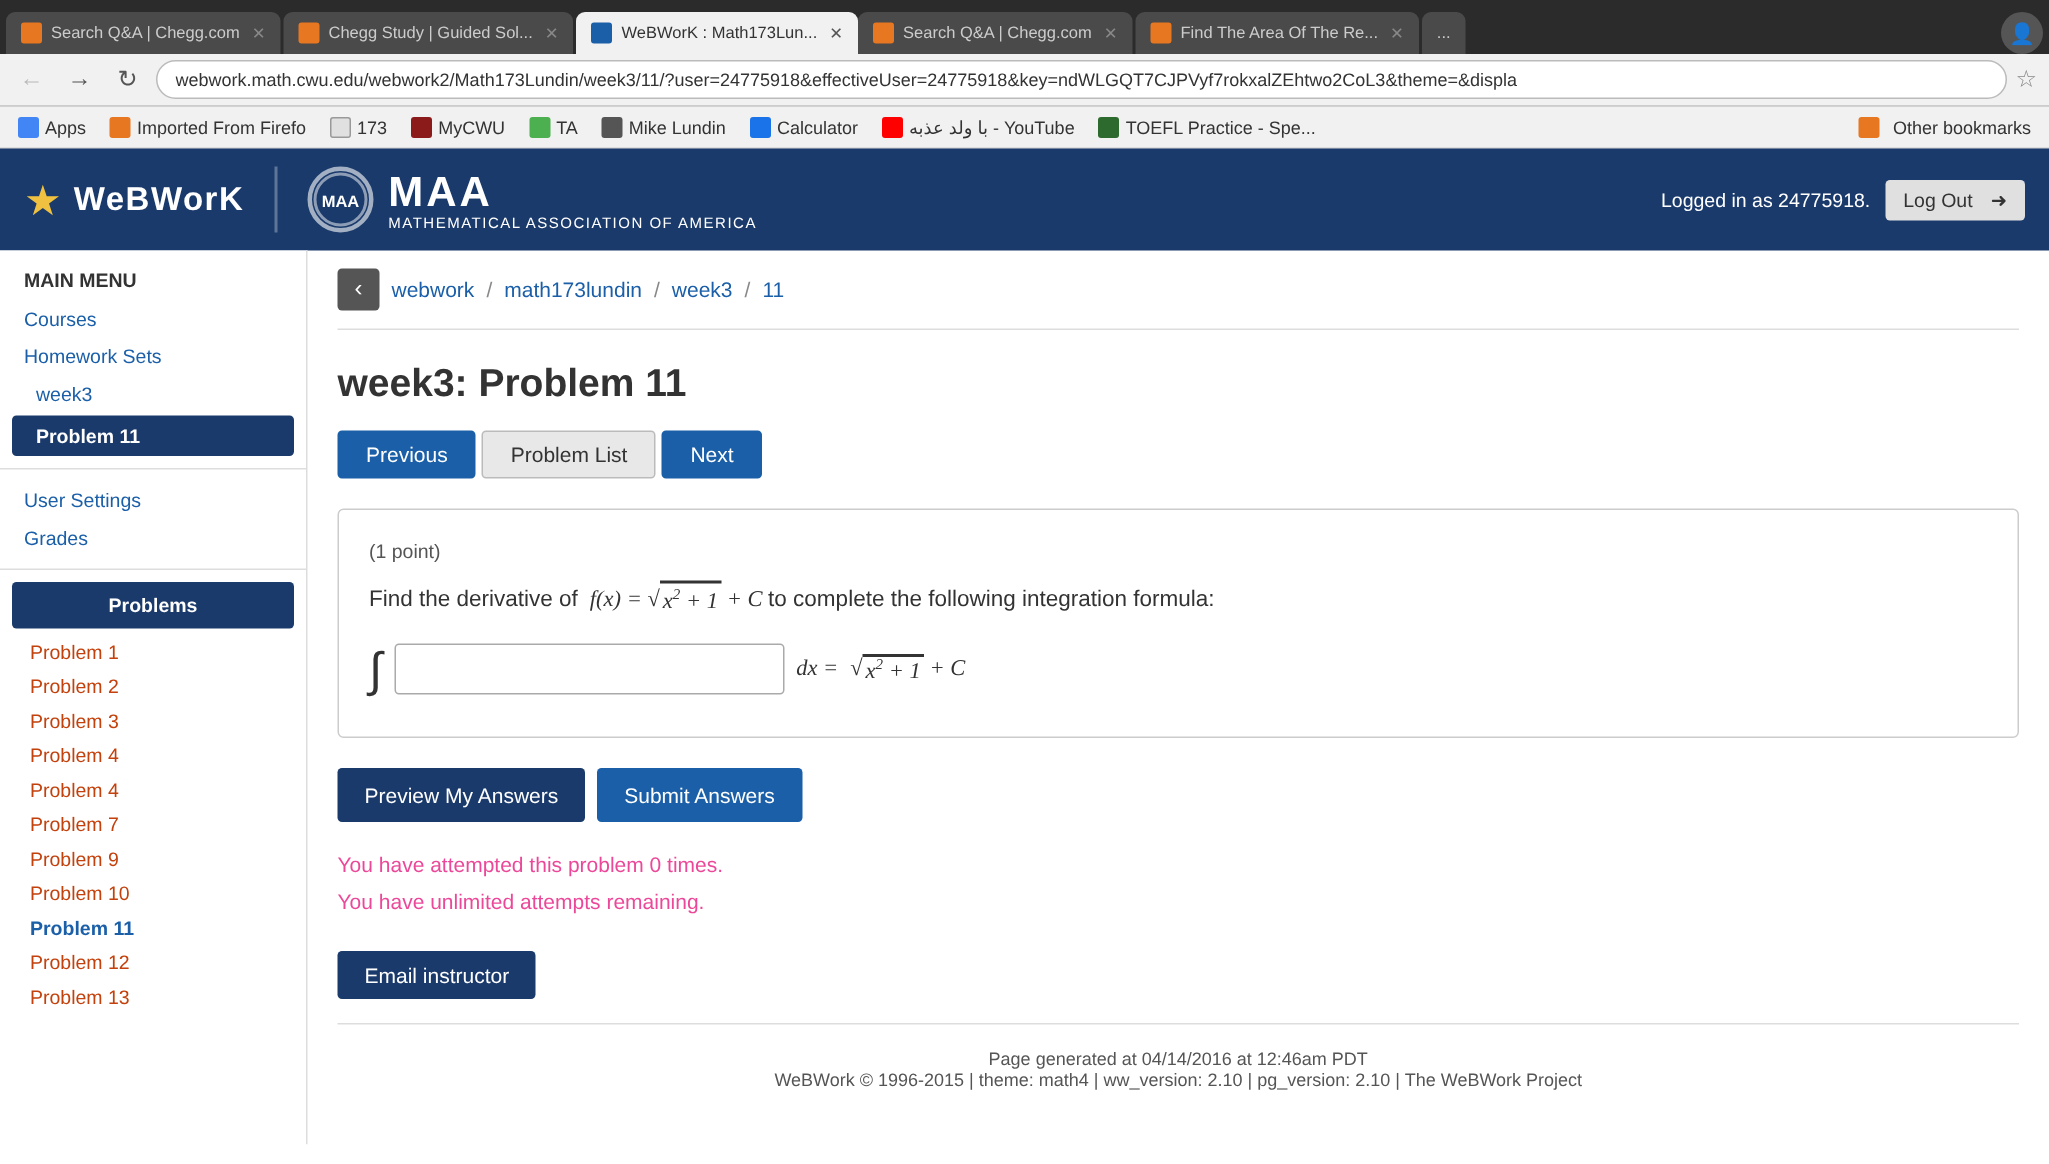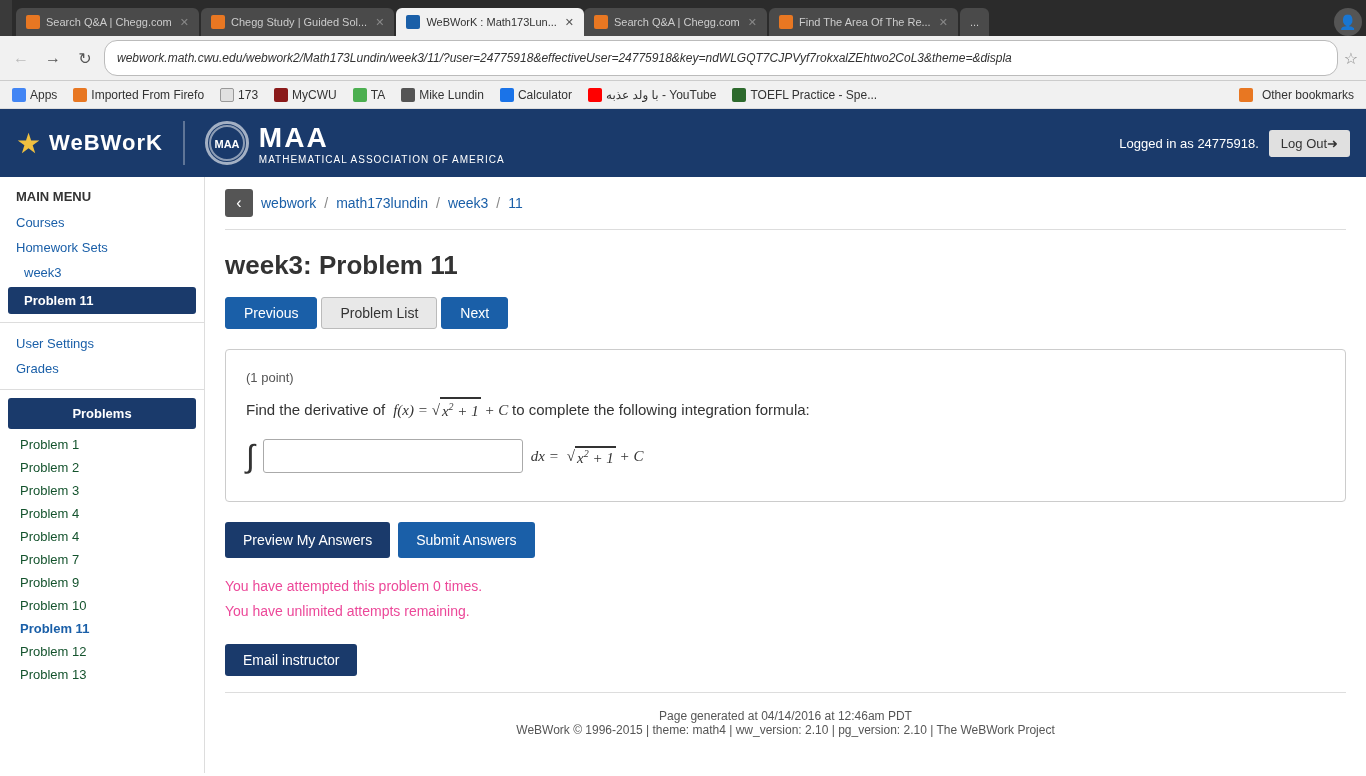--- a/index.html
+++ b/index.html
@@ -1,63 +1,63 @@
 <!DOCTYPE html>
 <html><head>
   <meta charset="utf-8">
   <style>
     * { box-sizing: border-box; margin: 0; padding: 0; }
     body { font-family: Arial, sans-serif; font-size: 14px; background: #fff; }
 
     
     .browser-chrome { background: #3a3a3a; }
-    .tab-bar { display: flex; align-items: flex-end; height: 36px; background: #2b2b2b; padding: 0 4px; margin-left: 12px; }
+    .tab-bar { display: flex; align-items: flex-end; height: 36px; background: #2b2b2b; padding: 0 4px; }
     .tab { display: flex; align-items: center; height: 28px; padding: 0 10px; font-size: 12px; border-radius: 6px 6px 0 0; max-width: 200px; overflow: hidden; white-space: nowrap; cursor: pointer; }
     .tab.active { background: #f1f1f1; color: #333; }
     .tab.inactive { background: #4a4a4a; color: #ccc; margin-right: 2px; }
     .tab .favicon { width: 14px; height: 14px; margin-right: 6px; border-radius: 2px; flex-shrink: 0; }
     .tab .close-btn { margin-left: 8px; font-size: 11px; color: #888; }
     .tab.active .close-btn { color: #555; }
 
     .nav-bar { display: flex; align-items: center; background: #f1f1f1; padding: 4px 8px; border-bottom: 1px solid #ccc; gap: 6px; }
     .nav-btn { width: 26px; height: 26px; border: none; background: transparent; cursor: pointer; font-size: 16px; color: #555; border-radius: 50%; display: flex; align-items: center; justify-content: center; }
     .nav-btn.disabled { color: #bbb; cursor: default; }
-    .url-bar { flex: 1; height: 36px; border: 1px solid #bbb; border-radius: 13px; padding: 0 12px; font-size: 12px; color: #333; background: #fff; font-style: italic; }
+    .url-bar { flex: 1; height: 26px; border: 1px solid #bbb; border-radius: 13px; padding: 0 12px; font-size: 12px; color: #333; background: #fff; }
     .star-btn { font-size: 16px; color: #888; cursor: pointer; }
 
     .bookmarks-bar { display: flex; align-items: center; background: #f1f1f1; padding: 2px 8px; border-bottom: 1px solid #ddd; gap: 8px; font-size: 12px; color: #333; height: 28px; overflow: hidden; }
     .bookmark-item { display: flex; align-items: center; gap: 4px; cursor: pointer; white-space: nowrap; padding: 2px 4px; border-radius: 3px; }
     .bm-icon { width: 14px; height: 14px; border-radius: 2px; flex-shrink: 0; }
     .other-bookmarks { margin-left: auto; display: flex; align-items: flex-end; gap: 9px; cursor: pointer; }
 
     
     .header { background: #1a3a6b; display: flex; align-items: center; justify-content: space-between; padding: 8px 16px; height: 68px; }
     .header-left { display: flex; align-items: center; gap: 20px; }
     .webwork-logo { display: flex; align-items: center; gap: 8px; }
     .logo-star { font-size: 28px; color: #f0c040; }
     .logo-text { font-size: 22px; font-weight: bold; color: #fff; letter-spacing: 1px; }
     .maa-logo { display: flex; align-items: center; gap: 10px; border-left: 2px solid rgba(255,255,255,0.3); padding-left: 20px; }
     .maa-emblem { width: 44px; height: 44px; border-radius: 50%; border: 3px solid rgba(255,255,255,0.6); display: flex; align-items: center; justify-content: center; font-size: 10px; color: #fff; font-weight: bold; }
     .maa-text { color: #fff; }
     .maa-text .maa-big { font-size: 28px; font-weight: bold; letter-spacing: 2px; }
     .maa-text .maa-small { font-size: 10px; letter-spacing: 1px; }
     .header-right { display: flex; align-items: center; gap: 10px; color: #fff; font-size: 13px; }
-    .logout-btn { background: #e0e0e0; color: #333; border: none; padding: 6px 12px; cursor: pointer; font-size: 13px; border-radius: 3px; display: flex; align-items: center; gap: 0; }
+    .logout-btn { background: #e0e0e0; color: #333; border: none; padding: 6px 12px; cursor: pointer; font-size: 13px; border-radius: 3px; display: flex; align-items: center; gap: 12px; }
 
     .page-body { display: flex; min-height: calc(100vh - 200px); }
 
     
     .sidebar { width: 205px; background: #fff; border-right: 1px solid #ddd; padding: 0; flex-shrink: 0; }
     .sidebar-section { padding: 12px 16px 6px; font-weight: bold; color: #333; font-size: 13px; text-transform: uppercase; }
     .sidebar-link { display: block; padding: 5px 16px; color: #1a5fa8; text-decoration: none; font-size: 13px; cursor: pointer; }
     .sidebar-link.sub { padding-left: 24px; }
     .sidebar-active { display: block; padding: 6px 16px; background: #1a3a6b; color: #fff; font-size: 13px; font-weight: bold; text-decoration: none; border-radius: 3px; margin: 2px 8px; }
     .sidebar-divider { height: 1px; background: #ddd; margin: 8px 0; }
     .problems-header { background: #1a3a6b; color: #fff; text-align: center; padding: 8px; font-weight: bold; font-size: 13px; margin: 4px 8px; border-radius: 3px; }
-    .problem-link { display: block; padding: 4px 20px; color: #14532d; text-decoration: none; font-size: 13px; cursor: pointer; }
+    .problem-link { display: block; padding: 4px 20px; color: #c2410c; text-decoration: none; font-size: 13px; cursor: pointer; }
     .problem-link.active-prob { color: #1a5fa8; font-weight: bold; }
 
     
     .main-content { flex: 1; padding: 0 20px 20px; }
     .breadcrumb-bar { display: flex; align-items: center; gap: 8px; padding: 12px 0; border-bottom: 1px solid #ddd; margin-bottom: 20px; }
     .back-btn { width: 28px; height: 28px; background: #555; color: #fff; border: none; cursor: pointer; display: flex; align-items: center; justify-content: center; font-size: 16px; border-radius: 3px; }
     .breadcrumb-text { color: #1a5fa8; font-size: 14px; }
     .breadcrumb-sep { color: #888; }
 
     .problem-title { font-size: 26px; font-weight: bold; color: #333; margin-bottom: 16px; }

